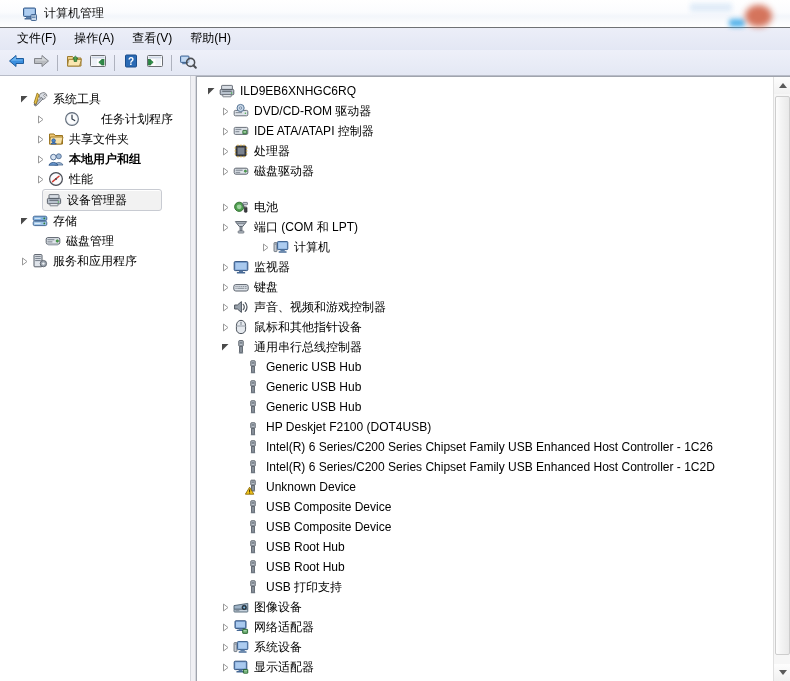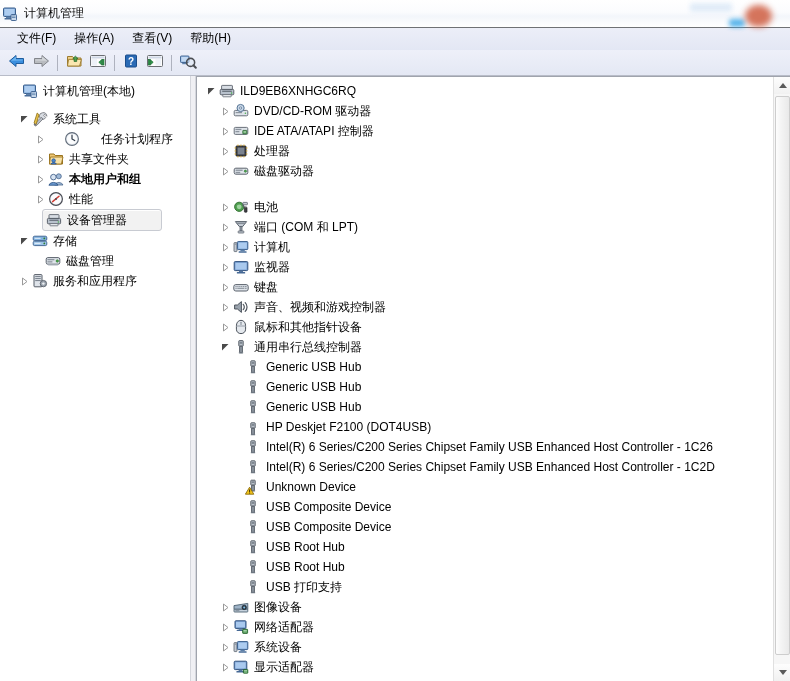--- a/index.html
+++ b/index.html
@@ -25,21 +25,21 @@
     background: #f0f0f4;
   }
 
   
   .titlebar {
     height: 28px;
     flex: 0 0 28px;
     background: linear-gradient(to bottom, #ffffff 0%, #fbfcfe 45%, #f3f6fb 60%, #ffffff 100%);
     display: flex;
     align-items: center;
-    padding-left: 2px;
+    padding-left: 22px;
     position: relative;
     border-bottom: 1px solid #6f7175;
     box-sizing: border-box;
   }
   .title-icon {
     width: 16px;
     height: 16px;
     margin-right: 6px;
     position: relative;
     flex: 0 0 16px;
@@ -365,35 +365,20 @@
           <path d="M14.4 12.3 L16.8 14.8" stroke="#4a4d52" stroke-width="2" stroke-linecap="round"></path>
         </svg>
       </span>
     </div>
   </div>
 
   <div class="body-area">
 
     <div class="left-pane">
 
-      <div class="row" style="padding-left:6px;">
-        <div class="expander"></div>
-        <div class="ico">
-          <svg width="16" height="16" viewBox="0 0 16 16">
-            <rect x="1.5" y="2" width="12" height="8.5" rx="1" fill="#7ea8d8" stroke="#3a5e8c" stroke-width="1"></rect>
-            <rect x="2.5" y="3" width="10" height="6.5" fill="#aecdf0"></rect>
-            <rect x="4" y="10.5" width="7" height="1.6" fill="#5c7fa8"></rect>
-            <rect x="2.5" y="12" width="10" height="1.6" rx=".5" fill="#4a6d99"></rect>
-            <rect x="9" y="8.5" width="5.5" height="6" rx=".8" fill="#c9d9ec" stroke="#3a5e8c" stroke-width=".9"></rect>
-            <rect x="10" y="9.7" width="3.5" height=".9" fill="#6d8fb5"></rect>
-            <rect x="10" y="11.2" width="3.5" height=".9" fill="#6d8fb5"></rect>
-          </svg>
-        </div>
-        <div class="row-label">计算机管理(本地)</div>
-      </div>
 
       <div class="row" style="padding-left:16px;margin-top:8px;">
         <div class="expander">
           <svg class="tri-e" width="9" height="9" viewBox="0 0 9 9">
               <path d="M1 7.5 L7.5 7.5 L7.5 1 Z" fill="#4a4a4a" transform="rotate(180 4.25 4.25)"></path>
             </svg>
         </div>
         <div class="ico">
           <svg width="16" height="16" viewBox="0 0 16 16">
             <path d="M3.5 13.2 L9.8 6.8 L11.6 8.6 L5.3 15 Z" fill="none"></path>
@@ -697,21 +682,21 @@
             <svg width="16" height="16" viewBox="0 0 16 16">
               <path d="M2.4 2.6 L13.6 2.6 L9.6 7.6 L6.4 7.6 Z" fill="#c3cad3" stroke="#5a626c" stroke-width="1"></path>
               <rect x="3.6" y="3.6" width="8.8" height="1.3" fill="#7f8791"></rect>
               <rect x="7" y="7.6" width="2" height="4.4" fill="#9aa2ac" stroke="#5a626c" stroke-width=".8"></rect>
               <rect x="5.2" y="12" width="5.6" height="2" rx=".4" fill="#c3cad3" stroke="#5a626c" stroke-width=".8"></rect>
             </svg>
           </div>
           <div class="row-label">端口 (COM 和 LPT)</div>
         </div>
 
-        <div class="row" style="padding-left:20px;">
+        <div class="row" style="padding-left:20px;margin-left:40px;">
           <div class="expander">
             <span class="tri-c">
                 <svg width="9" height="9" viewBox="0 0 9 9">
                   <path d="M2.5 1 L7 4.5 L2.5 8 Z" fill="#ffffff" stroke="#9a9a9a" stroke-width="1"></path>
                 </svg>
               </span>
           </div>
           <div class="ico">
             <svg width="16" height="16" viewBox="0 0 16 16">
               <rect x="1" y="3.6" width="3" height="9" rx=".6" fill="#c3cad3" stroke="#5a626c" stroke-width=".8"></rect>

